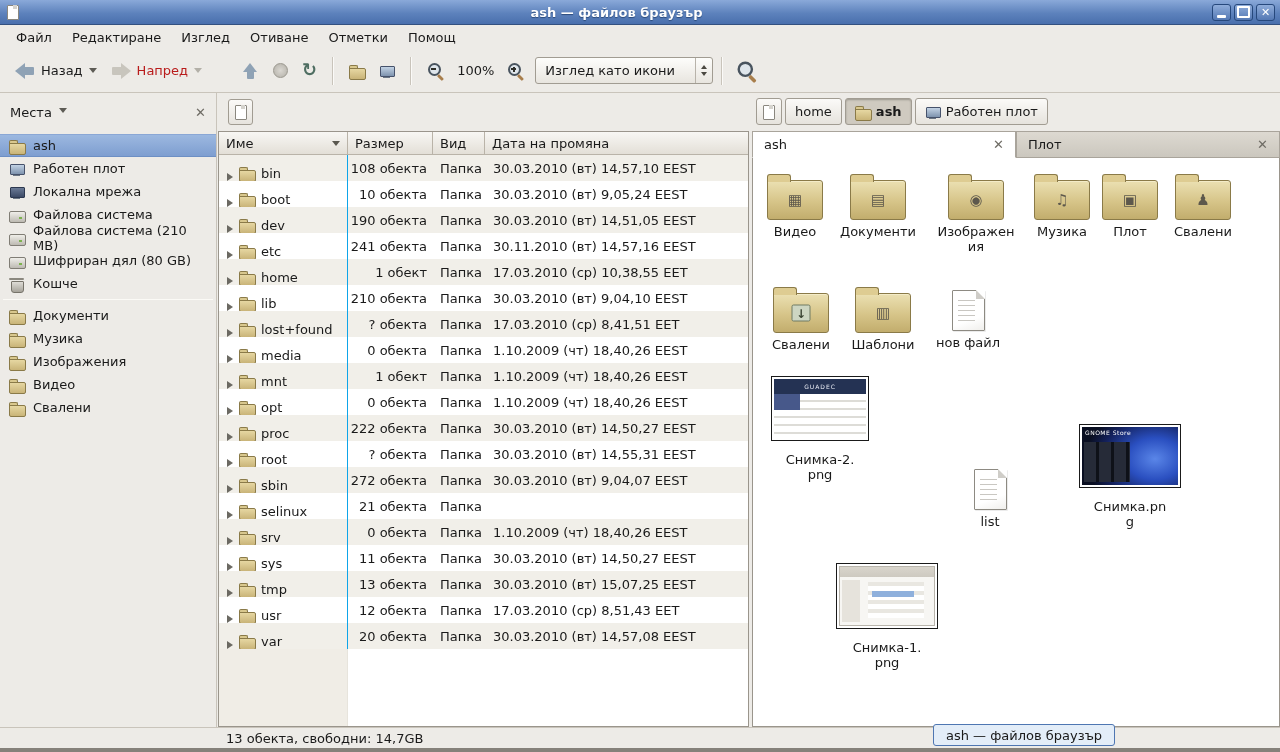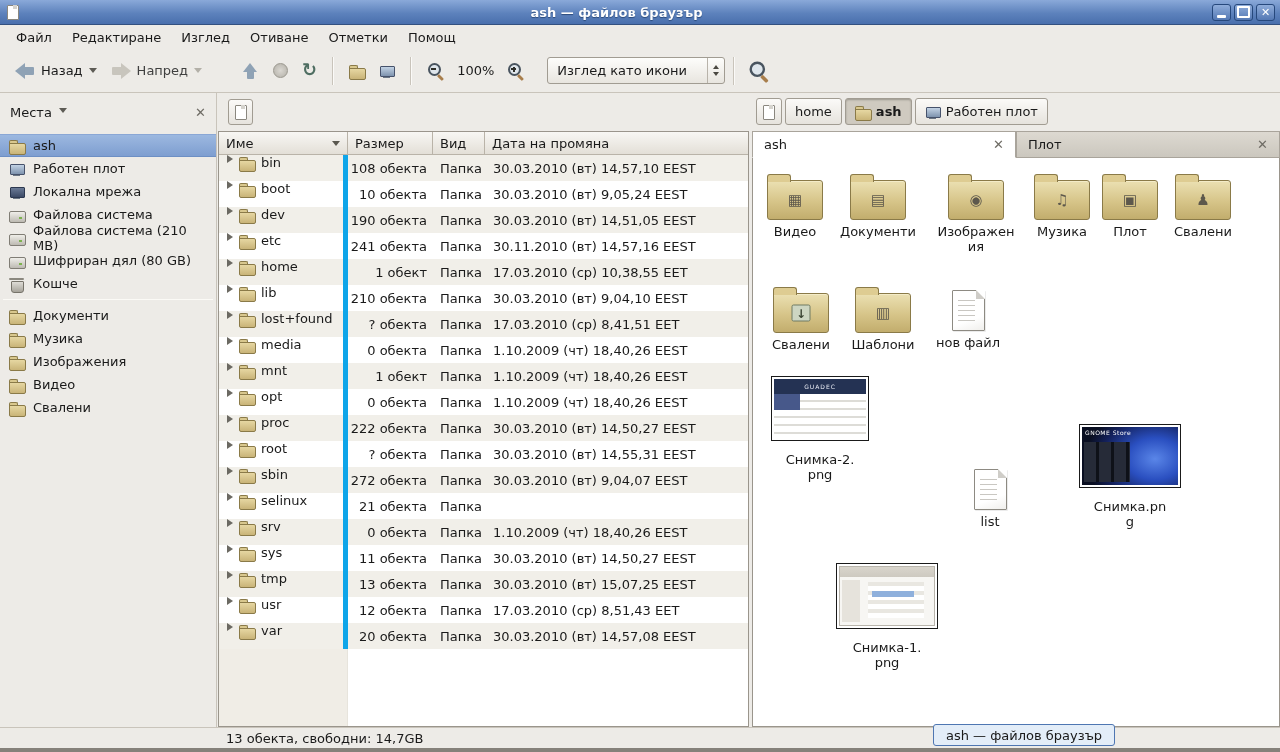--- a/index.html
+++ b/index.html
@@ -11,41 +11,41 @@
 .wbs{display:flex;gap:3px}
 .wb{width:19px;height:17px;border:1px solid #26487c;border-radius:3px;background:linear-gradient(#8fadda,#5478b4);display:flex;align-items:center;justify-content:center;position:relative}
 .wb-min::after{content:"";width:9px;height:3px;background:#fff;margin-top:9px;border-radius:1px}
 .wb-max::after{content:"";width:9px;height:8px;border:2px solid #fff;border-radius:1px}
 .wb-close::after{content:"✕";color:#fff;font-size:11px;font-weight:bold;line-height:1}
 
 #menubar{position:absolute;left:0;top:25px;right:0;height:24px;display:flex;align-items:center;padding-left:6px;background:#EDEBE7}
 .menu-item{padding:3px 10px}
 #toolbar{position:absolute;left:0;top:49px;right:0;height:44px;display:flex;align-items:center;background:#EDEBE7;border-bottom:1px solid #C9C4BB;padding-left:8px}
 .tbtn{display:flex;align-items:flex-start;gap:6px;padding:6px 7px;border-radius:3px}
-.disabled{color:#404040}
+.disabled{color:#b91c1c}
 .chev{width:0;height:0;border:4px solid transparent;border-top:5px solid #5d5b55;margin-top:5px}
 .chev.dis{border-top-color:#b3b0a8}
 .vsep{width:2px;height:28px;border-left:1px solid #c9c4bb;border-right:1px solid #fbfaf8;margin:0 8px}
 .nav{position:relative;width:20px;height:16px;flex:none}
 .nav b{position:absolute;display:block}
 .nav-left .tri{left:0;top:0;width:0;height:0;border:8px solid transparent;border-left:0;border-right:10px solid #8fa2b5}
 .nav-left .tail{left:9px;top:4px;width:10px;height:8px;background:#8fa2b5;border-radius:1px}
 .nav-right .tri{right:0;top:0;width:0;height:0;border:8px solid transparent;border-right:0;border-left:10px solid #c8c5bd}
 .nav-right .tail{right:9px;top:4px;width:10px;height:8px;background:#c8c5bd;border-radius:1px}
 .nav-up{width:17px}
 .nav-up .tri{left:1px;top:0;width:0;height:0;border:7px solid transparent;border-top:0;border-bottom:9px solid #8fa2b5}
 .nav-up .tail{left:5px;top:8px;width:7px;height:8px;background:#8fa2b5;border-radius:1px}
 .stop{width:15px;height:15px;border-radius:50%;background:radial-gradient(#DAD7D1,#B3B0A8);border:1px solid #9B988F}
 .reload::before{content:"↻";font-size:18px;line-height:16px;color:#4f6e62;font-weight:bold}
 .mag{position:relative;width:17px;height:17px;flex:none}
 .mag::before{content:"";position:absolute;left:1px;top:1px;width:9px;height:9px;border:2px solid #49545f;border-radius:50%;background:#dfe6ec}
 .mag::after{content:"";position:absolute;left:11.5px;top:11.5px;width:7px;height:3px;background:#a87e4c;transform:rotate(45deg);transform-origin:0 0;border-radius:1px}
 .sign{position:absolute;left:4px;top:6px;width:5px;height:2px;background:#2f2f2a}
 .sign.plus::after{content:"";position:absolute;left:1.5px;top:-1.5px;width:2px;height:5px;background:#2f2f2a}
-.combo{display:flex;align-items:center;height:27px;border:1px solid #A19C92;border-radius:3px;background:linear-gradient(#FDFDFB,#E8E5DF);padding-left:9px;width:178px;margin-left:16px}
+.combo{display:flex;align-items:center;height:27px;border:1px solid #A19C92;border-radius:3px;background:linear-gradient(#FDFDFB,#E8E5DF);padding-left:9px;width:178px;margin-left:4px}
 .combo .cl2{flex:1}
 .combo .spin{display:flex;flex-direction:column;align-items:center;justify-content:center;gap:3px;border-left:1px solid #b8b3aa;height:100%;width:17px}
 .spin .up{width:0;height:0;border:3px solid transparent;border-top:0;border-bottom:4px solid #4a4841}
 .spin .dn{width:0;height:0;border:3px solid transparent;border-bottom:0;border-top:4px solid #4a4841}
 
 .si{display:inline-block;position:relative;width:16px;height:16px;flex:none}
 .si.ic-folder::before{content:"";position:absolute;left:0;top:2px;width:7px;height:4px;background:#D9C88E;border:1px solid #8A7A48;border-bottom:none;border-radius:2px 2px 0 0}
 .si.ic-folder::after{content:"";position:absolute;left:0;top:5px;width:15px;height:10px;background:linear-gradient(#E6D7A2,#C9B478);border:1px solid #8A7A48;border-radius:1px 2px 2px 2px}
 .si.ic-drive::after{content:"";position:absolute;left:0;top:4px;width:15px;height:10px;background:linear-gradient(#EFEEE9,#BDBAB2);border:1px solid #807D75;border-radius:2px}
 .si.ic-drive::before{content:"";position:absolute;right:3px;top:10px;width:3px;height:2px;background:#7CB24E;z-index:1}
@@ -76,21 +76,21 @@
 #middle{position:absolute;left:218px;top:131px;width:531px;bottom:25px;background:#fff;border:1px solid #9a958c;display:flex;flex-direction:column}
 #cols{display:flex;height:23px;flex:none}
 .colh{display:flex;align-items:center;padding:0 7px;background:linear-gradient(#F8F7F4,#E3DFD7);border-right:1px solid #B9B3A8;border-bottom:1px solid #B9B3A8;overflow:hidden;white-space:nowrap}
 .colh.c-name{width:129px}
 .colh.c-size{width:85px}
 .colh.c-type{width:52px}
 .colh.c-date{flex:1;border-right:none}
 .sort-arrow{margin-left:auto;width:0;height:0;border:4px solid transparent;border-bottom:0;border-top:5px solid #5a584f}
 #rows .row{display:flex;height:26px;align-items:center}
 #rows .row:nth-of-type(odd){background:#F1EFE9}
-.cell-name{width:129px;display:flex;align-items:flex-start;gap:6px;padding-left:8px;height:100%;border-right:5px solid #0ea5e9;overflow:hidden;white-space:nowrap}
+.cell-name{width:129px;display:flex;align-items:flex-end;gap:6px;padding-left:8px;height:100%;border-right:1px solid #0ea5e9;overflow:hidden;white-space:nowrap}
 .expander{width:0;height:0;border:4px solid transparent;border-right:0;border-left:6px solid #6b6962;flex:none}
 .cell-size{width:85px;text-align:right;padding-right:6px;white-space:nowrap}
 .cell-type{width:52px;padding-left:7px}
 .cell-date{flex:1;padding-left:8px;white-space:nowrap}
 #tree-tail{flex:1;display:flex}
 #tree-tail .tail-name{width:129px;background:#F0EDE6;border-right:1px solid #E7E4DC}
 
 #right{position:absolute;left:752px;top:131px;right:0;bottom:25px;display:flex;flex-direction:column}
 #tabs{display:flex;height:27px;background:#DCD8D0;flex:none}
 .tab{flex:1;display:flex;align-items:center;padding:0 11px;border:1px solid #A9A49B;border-bottom:1px solid #A9A49B;background:linear-gradient(#DDD9D1,#CBC7BE)}

